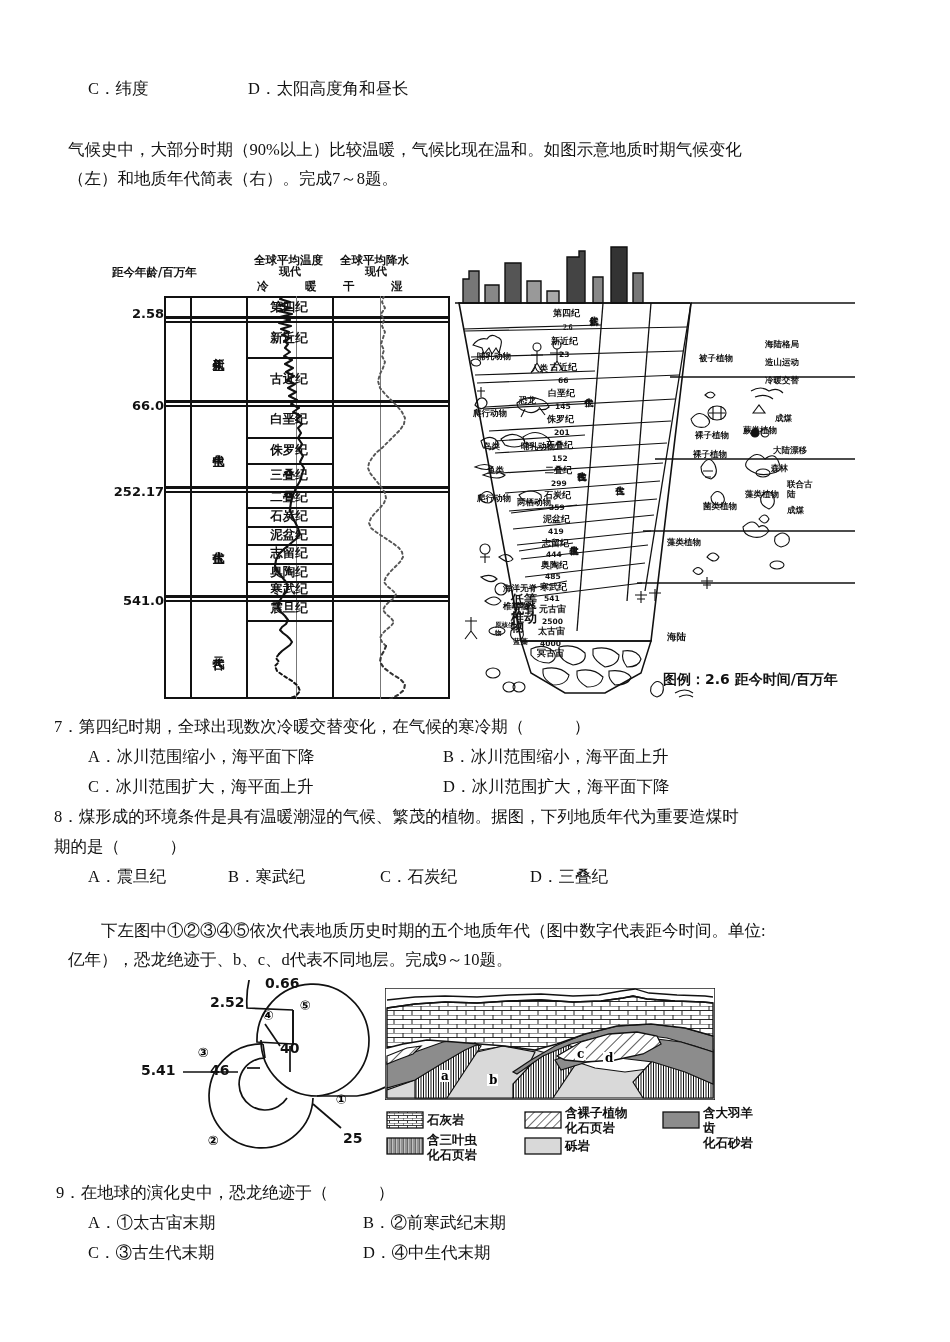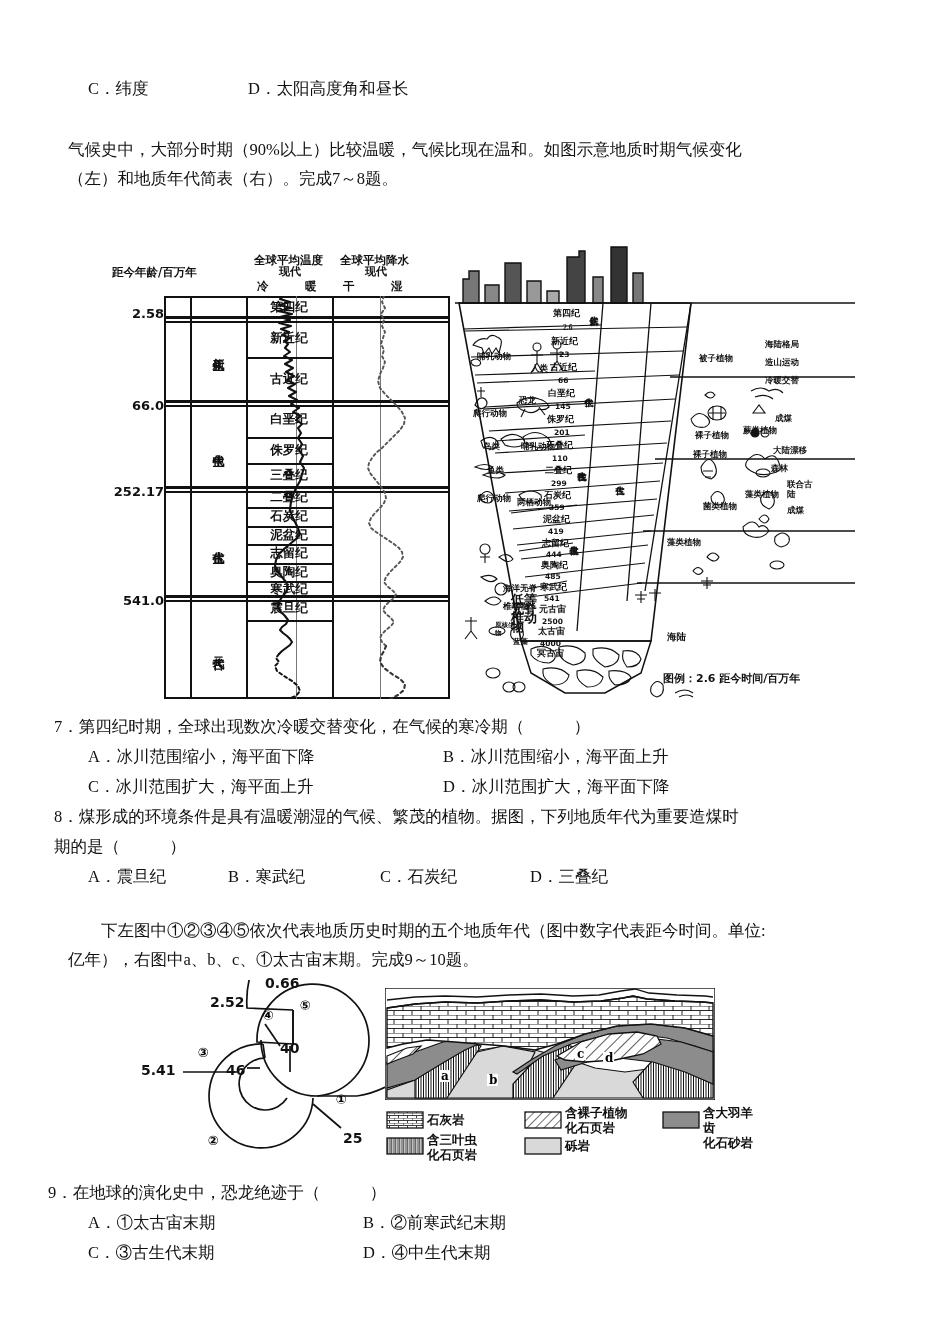--- a/index.html
+++ b/index.html
@@ -38,21 +38,21 @@
   
   #pyramid{position:absolute;left:455px;top:243px;width:400px;height:458px;}
   .py-t{position:absolute;font-size:8.5px;font-weight:bold;white-space:pre;
         font-family:"DejaVu Sans","Liberation Sans",sans-serif;}
   .py-p{position:absolute;font-size:9px;font-weight:bold;white-space:pre;
         font-family:"DejaVu Sans","Liberation Sans",sans-serif;}
   .py-n{position:absolute;font-size:7.5px;font-weight:bold;
         font-family:"DejaVu Sans","Liberation Sans",sans-serif;}
   .py-era{position:absolute;font-size:9px;font-weight:bold;writing-mode:vertical-rl;
           font-family:"DejaVu Sans","Liberation Sans",sans-serif;}
-  .py-leg{position:absolute;font-size:11px;font-weight:bold;
+  .py-leg{position:absolute;font-size:14px;font-weight:bold;
           font-family:"DejaVu Sans","Liberation Sans",sans-serif;}
 
   
   #spiral{position:absolute;left:135px;top:980px;width:250px;height:190px;}
   .sp-l{position:absolute;font-size:14px;font-weight:bold;
         font-family:"DejaVu Sans","Liberation Sans",sans-serif;}
 
   
   #xsec{position:absolute;left:385px;top:988px;width:330px;height:112px;}
   #legend{position:absolute;left:385px;top:1108px;width:380px;height:62px;}
@@ -226,21 +226,21 @@
     <div class="py-n" style="left:108px;top:80px;font-family:Liberation Serif, serif;">2.6</div>
     <div class="py-p" style="left:96px;top:92px;">新近纪</div>
     <div class="py-n" style="left:104px;top:107px;">23</div>
     <div class="py-p" style="left:95px;top:118px;">古近纪</div>
     <div class="py-n" style="left:103px;top:133px;">66</div>
     <div class="py-p" style="left:93px;top:144px;">白垩纪</div>
     <div class="py-n" style="left:100px;top:159px;">145</div>
     <div class="py-p" style="left:92px;top:170px;">侏罗纪</div>
     <div class="py-n" style="left:99px;top:185px;">201</div>
     <div class="py-p" style="left:91px;top:196px;">三叠纪</div>
-    <div class="py-n" style="left:97px;top:211px;">110</div>
+    <div class="py-n" style="left:97px;top:211px;">152</div>
     <div class="py-p" style="left:90px;top:221px;">二叠纪</div>
     <div class="py-n" style="left:96px;top:236px;">299</div>
     <div class="py-p" style="left:89px;top:246px;">石炭纪</div>
     <div class="py-n" style="left:94px;top:260px;">359</div>
     <div class="py-p" style="left:88px;top:270px;">泥盆纪</div>
     <div class="py-n" style="left:93px;top:284px;">419</div>
     <div class="py-p" style="left:87px;top:294px;">志留纪</div>
     <div class="py-n" style="left:91px;top:307px;">444</div>
     <div class="py-p" style="left:86px;top:316px;">奥陶纪</div>
     <div class="py-n" style="left:90px;top:329px;">485</div>
@@ -360,21 +360,21 @@
 
   <div class="q" style="left:54px;top:806px;">8．煤形成的环境条件是具有温暖潮湿的气候、繁茂的植物。据图，下列地质年代为重要造煤时</div>
   <div class="q" style="left:54px;top:836px;">期的是（　　　）</div>
   <div class="opt" style="left:88px;top:866px;">A．震旦纪</div>
   <div class="opt" style="left:228px;top:866px;">B．寒武纪</div>
   <div class="opt" style="left:380px;top:866px;">C．石炭纪</div>
   <div class="opt" style="left:530px;top:866px;">D．三叠纪</div>
 
   <div class="para" style="left:68px;top:916px;width:818px;">
     <div>　　下左图中①②③④⑤依次代表地质历史时期的五个地质年代（图中数字代表距今时间。单位:</div>
-    <div>亿年），右图中a、b、c、①太古宙末期。完成9～10题。</div>
+    <div>亿年），恐龙绝迹于、b、c、d代表不同地层。完成9～10题。</div>
   </div>
 
   <div id="spiral">
     <svg width="250" height="190" viewBox="0 0 250 190">
       <g fill="none" stroke="#111" stroke-width="1.7">
 
         <path d="M222,116
                  A96,96 0 1 0 112,28
                  L158,30"></path>
 
@@ -407,21 +407,21 @@
         <text x="78" y="165">②</text>
         <text x="68" y="77">③</text>
         <text x="133" y="40">④</text>
         <text x="170" y="30">⑤</text>
       </g>
     </svg>
     <div class="sp-l" style="left:130px;top:-5px;">0.66</div>
     <div class="sp-l" style="left:75px;top:14px;">2.52</div>
     <div class="sp-l" style="left:6px;top:82px;">5.41</div>
     <div class="sp-l" style="left:145px;top:60px;">40</div>
-    <div class="sp-l" style="left:91px;top:82px;">46</div>
+    <div class="sp-l" style="left:75px;top:82px;">46</div>
     <div class="sp-l" style="left:208px;top:150px;">25</div>
   </div>
 
   <div id="xsec">
     <svg width="330" height="112" viewBox="0 0 330 112">
       <defs>
         <pattern id="pBrick" width="18" height="9" patternUnits="userSpaceOnUse">
           <rect width="18" height="9" fill="#fff"></rect>
           <path d="M0,0 H18 M0,4.5 H18 M0,0 V4.5 M9,4.5 V9 M18,0 V4.5" stroke="#111" stroke-width="0.9"></path>
         </pattern>
@@ -494,19 +494,19 @@
     <div class="lg-t" style="left:42px;top:4px;">石灰岩</div>
     <div class="lg-t" style="left:42px;top:24px;white-space:pre-line;">含三叶虫
 化石页岩</div>
     <div class="lg-t" style="left:180px;top:-3px;white-space:pre-line;">含裸子植物
 化石页岩</div>
     <div class="lg-t" style="left:180px;top:30px;">砾岩</div>
     <div class="lg-t" style="left:318px;top:-3px;white-space:pre-line;">含大羽羊齿
 化石砂岩</div>
   </div>
 
-  <div class="q" style="left:48px;top:1182px;">9．在地球的演化史中，恐龙绝迹于（　　　）</div>
+  <div class="q" style="left:56px;top:1182px;">9．在地球的演化史中，恐龙绝迹于（　　　）</div>
   <div class="opt" style="left:88px;top:1212px;">A．①太古宙末期</div>
   <div class="opt" style="left:363px;top:1212px;">B．②前寒武纪末期</div>
   <div class="opt" style="left:88px;top:1242px;">C．③古生代末期</div>
   <div class="opt" style="left:363px;top:1242px;">D．④中生代末期</div>
 
 </div>
 
 </body></html>

